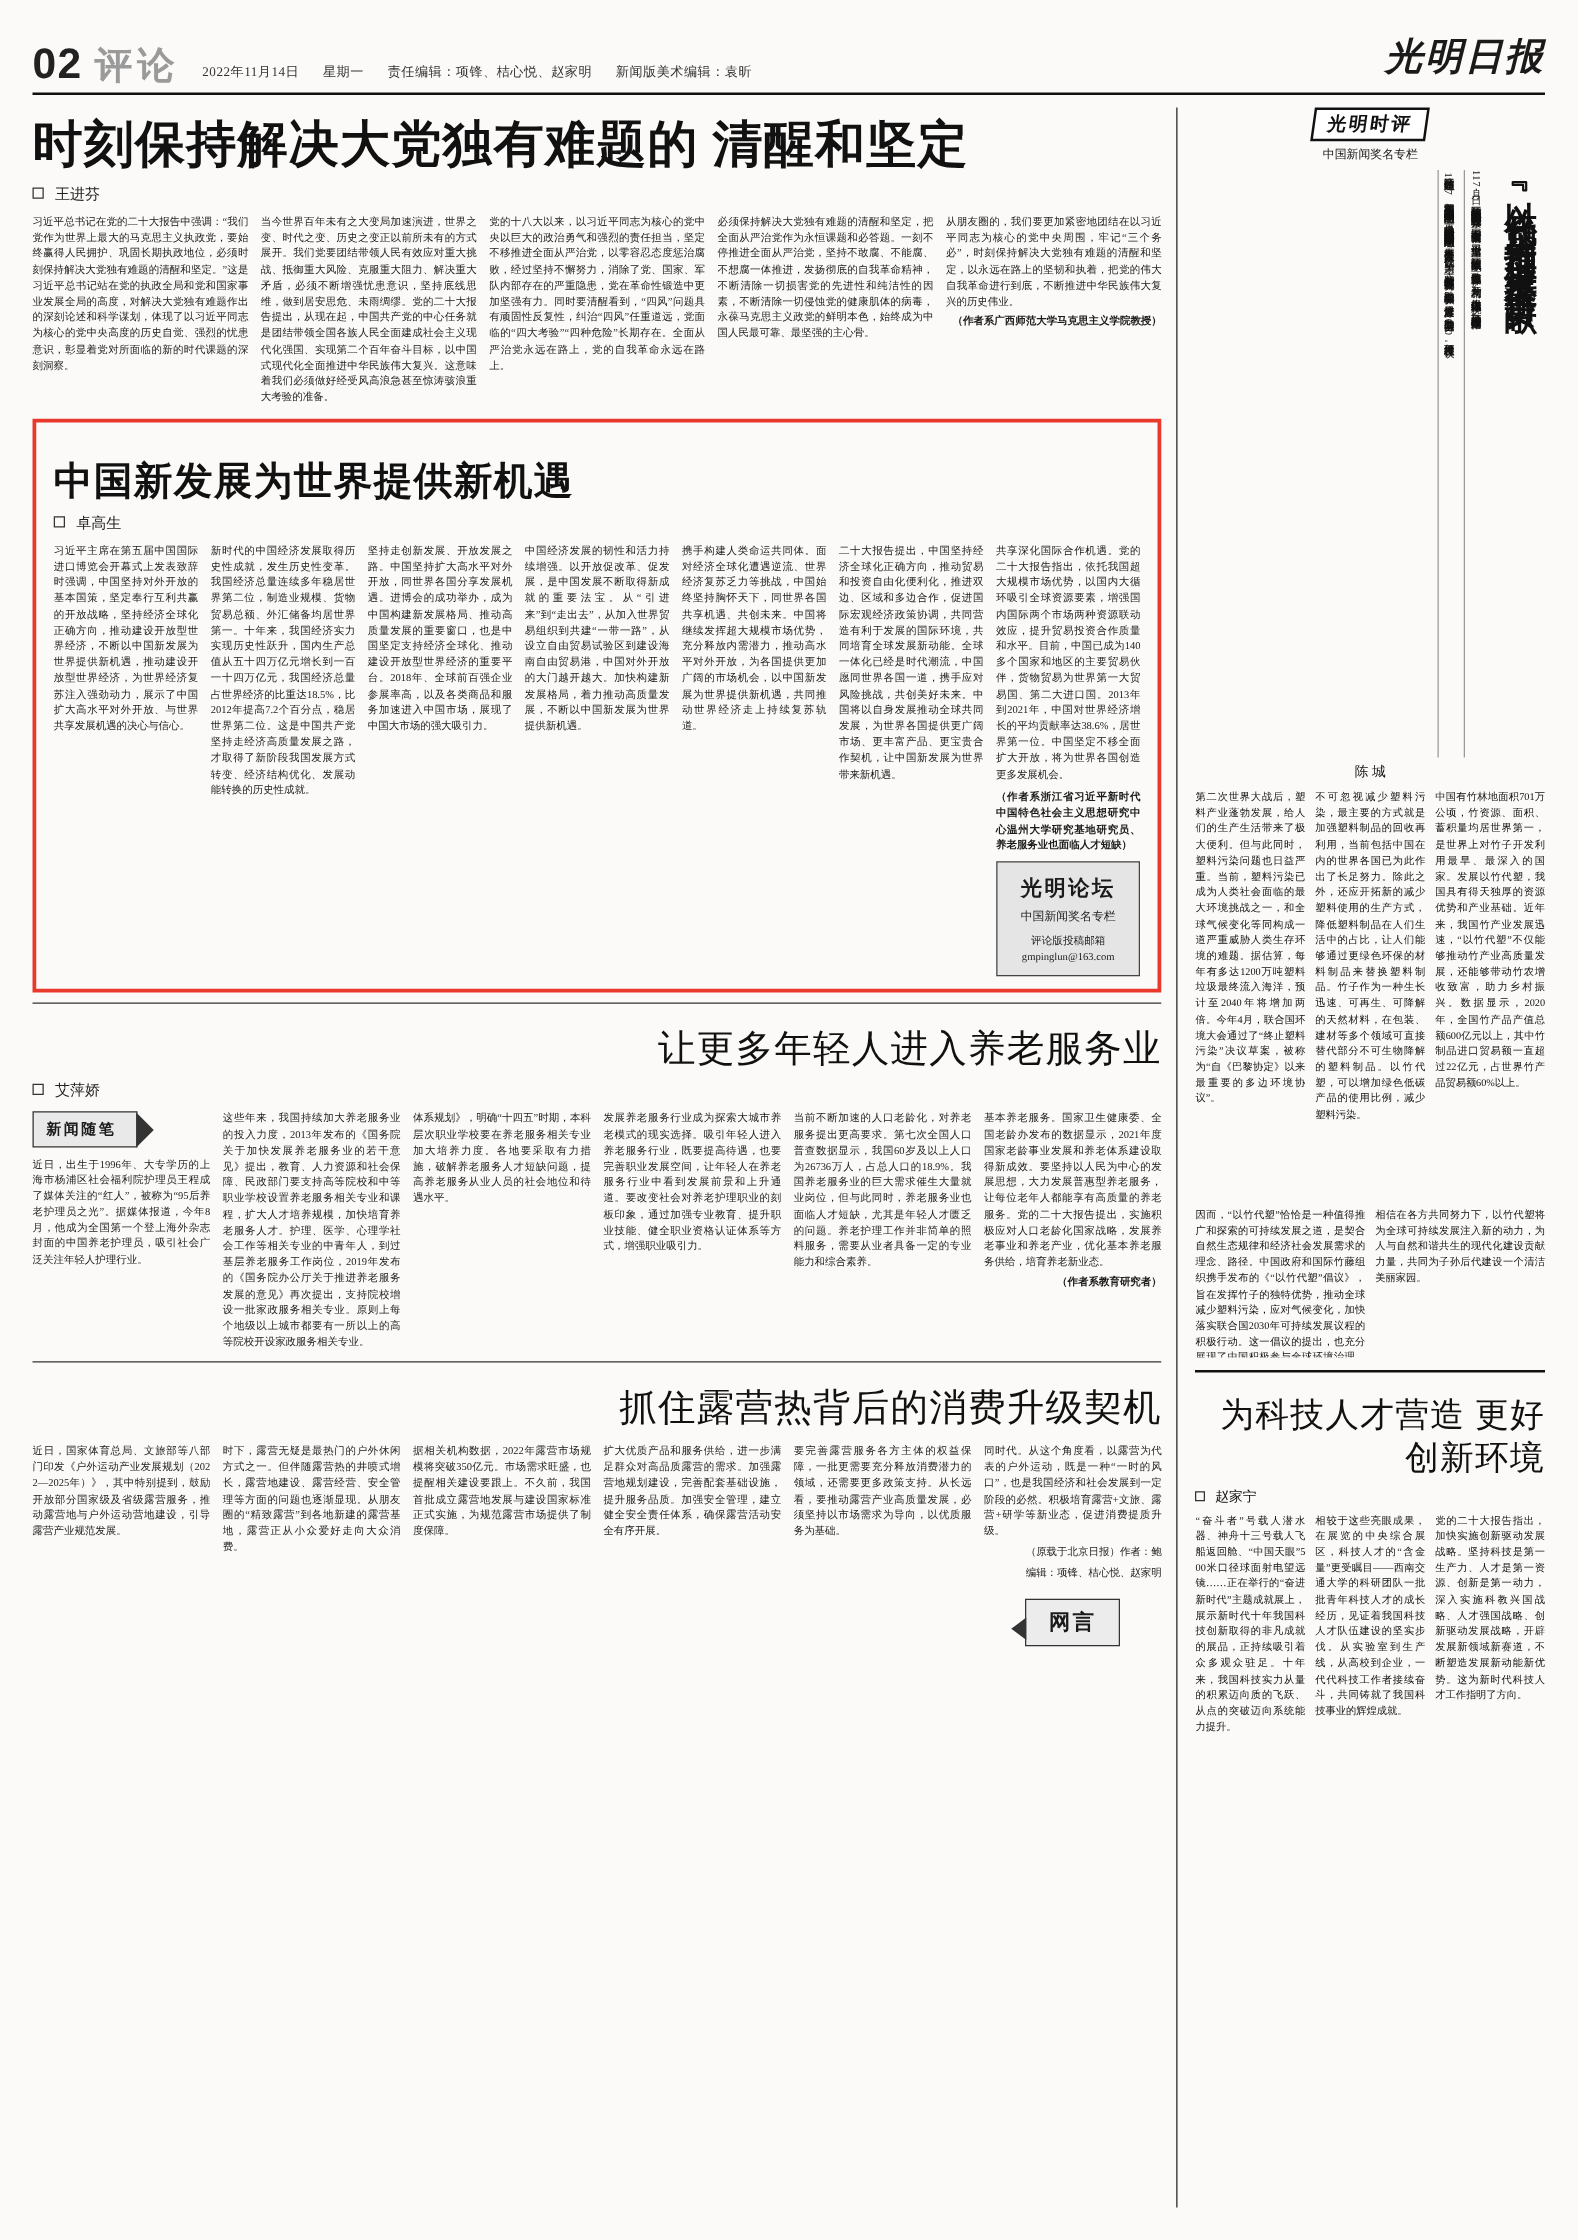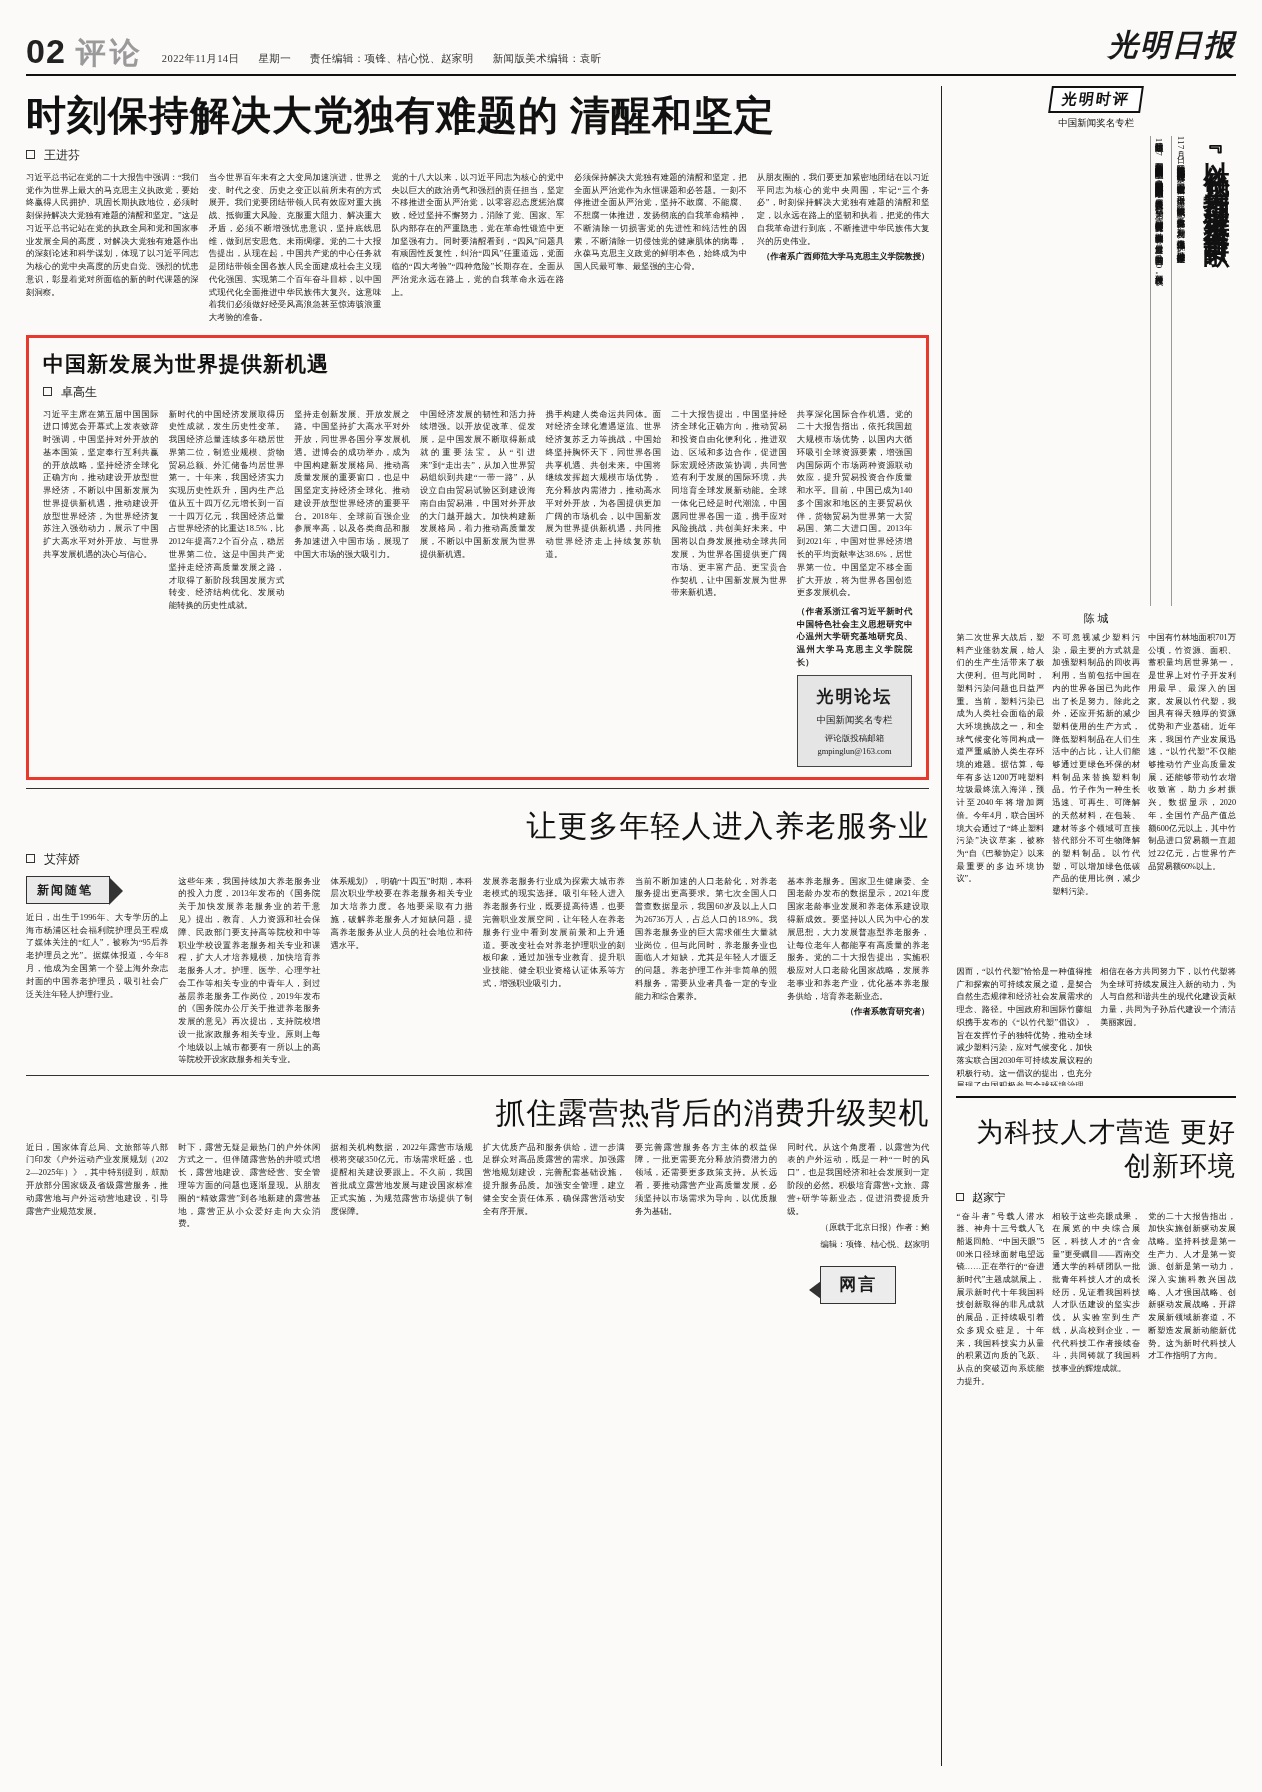--- a/index.html
+++ b/index.html
@@ -116,21 +116,21 @@
   }
   .hr-thin { height: 1px; background: #333; margin: 8px 0; }
   .hr-thick { height: 2px; background: #111; margin: 10px 0 8px 0; }
 
   
   .boxed {
     border: 3px solid #e8392c;
     padding: 12px 14px 10px 14px;
     margin: 10px 0 8px 0;
   }
-  .boxed h1.headline { font-size: 21px; margin-top: 2px; }
+  .boxed h1.headline { font-size: 31px; margin-top: 16px; }
   .forum-box {
     border: 1px solid #444;
     padding: 8px 6px;
     text-align: center;
     margin-top: 6px;
     background: #e5e5e5;
   }
   .forum-box .t1 { font-size: 17px; font-weight: bold; letter-spacing: 2px; }
   .forum-box .t2 { font-size: 9.5px; margin-top: 3px; }
   .forum-box .t3 { font-size: 8.5px; margin-top: 5px; }
@@ -280,21 +280,21 @@
         </div>
         <div class="cols">
           <div>习近平主席在第五届中国国际进口博览会开幕式上发表致辞时强调，中国坚持对外开放的基本国策，坚定奉行互利共赢的开放战略，坚持经济全球化正确方向，推动建设开放型世界经济，不断以中国新发展为世界提供新机遇，推动建设开放型世界经济，为世界经济复苏注入强劲动力，展示了中国扩大高水平对外开放、与世界共享发展机遇的决心与信心。</div>
           <div>新时代的中国经济发展取得历史性成就，发生历史性变革。我国经济总量连续多年稳居世界第二位，制造业规模、货物贸易总额、外汇储备均居世界第一。十年来，我国经济实力实现历史性跃升，国内生产总值从五十四万亿元增长到一百一十四万亿元，我国经济总量占世界经济的比重达18.5%，比2012年提高7.2个百分点，稳居世界第二位。这是中国共产党坚持走经济高质量发展之路，才取得了新阶段我国发展方式转变、经济结构优化、发展动能转换的历史性成就。</div>
           <div>坚持走创新发展、开放发展之路。中国坚持扩大高水平对外开放，同世界各国分享发展机遇。进博会的成功举办，成为中国构建新发展格局、推动高质量发展的重要窗口，也是中国坚定支持经济全球化、推动建设开放型世界经济的重要平台。2018年、全球前百强企业参展率高，以及各类商品和服务加速进入中国市场，展现了中国大市场的强大吸引力。</div>
           <div>中国经济发展的韧性和活力持续增强。以开放促改革、促发展，是中国发展不断取得新成就的重要法宝。从“引进来”到“走出去”，从加入世界贸易组织到共建“一带一路”，从设立自由贸易试验区到建设海南自由贸易港，中国对外开放的大门越开越大。加快构建新发展格局，着力推动高质量发展，不断以中国新发展为世界提供新机遇。</div>
           <div>携手构建人类命运共同体。面对经济全球化遭遇逆流、世界经济复苏乏力等挑战，中国始终坚持胸怀天下，同世界各国共享机遇、共创未来。中国将继续发挥超大规模市场优势，充分释放内需潜力，推动高水平对外开放，为各国提供更加广阔的市场机会，以中国新发展为世界提供新机遇，共同推动世界经济走上持续复苏轨道。</div>
           <div>二十大报告提出，中国坚持经济全球化正确方向，推动贸易和投资自由化便利化，推进双边、区域和多边合作，促进国际宏观经济政策协调，共同营造有利于发展的国际环境，共同培育全球发展新动能。全球一体化已经是时代潮流，中国愿同世界各国一道，携手应对风险挑战，共创美好未来。中国将以自身发展推动全球共同发展，为世界各国提供更广阔市场、更丰富产品、更宝贵合作契机，让中国新发展为世界带来新机遇。</div>
           <div>
             <span>共享深化国际合作机遇。党的二十大报告指出，依托我国超大规模市场优势，以国内大循环吸引全球资源要素，增强国内国际两个市场两种资源联动效应，提升贸易投资合作质量和水平。目前，中国已成为140多个国家和地区的主要贸易伙伴，货物贸易为世界第一大贸易国、第二大进口国。2013年到2021年，中国对世界经济增长的平均贡献率达38.6%，居世界第一位。中国坚定不移全面扩大开放，将为世界各国创造更多发展机会。</span>
-            <div class="author-note">（作者系浙江省习近平新时代中国特色社会主义思想研究中心温州大学研究基地研究员、温州大学马克思主义学院院长）</div>
+            <div class="author-note">（作者系浙江省习近平新时代中国特色社会主义思想研究中心温州大学研究基地研究员、养老服务业也面临人才短缺）</div>
             <div class="forum-box">
               <div class="t1">光明论坛</div>
               <div class="t2">中国新闻奖名专栏</div>
               <div class="t3">评论版投稿邮箱</div>
               <div class="t4">gmpinglun@163.com</div>
             </div>
           </div>
         </div>
       </div>
 

